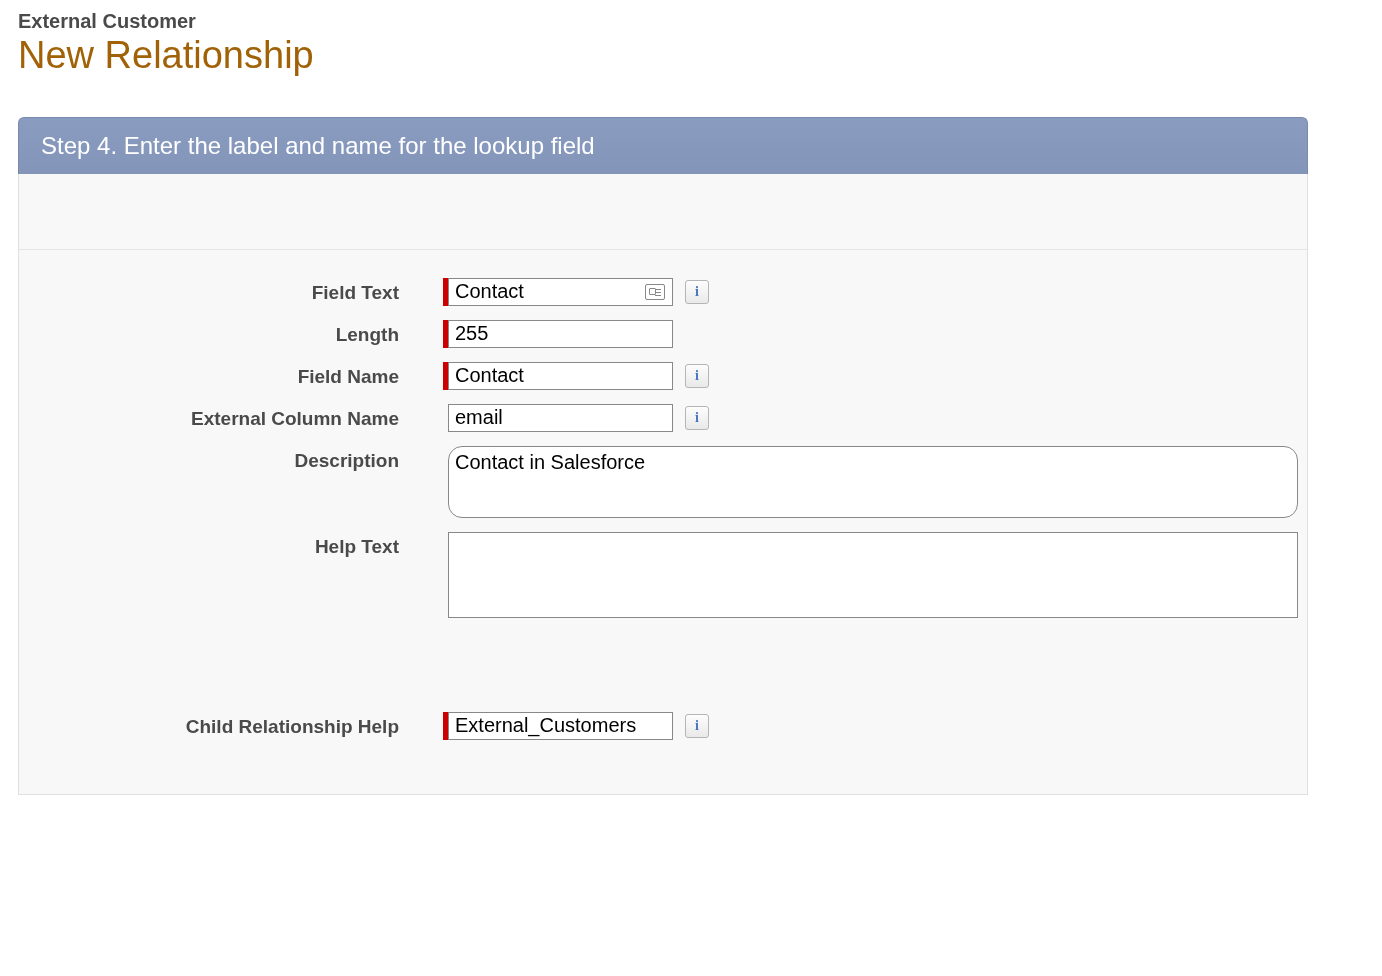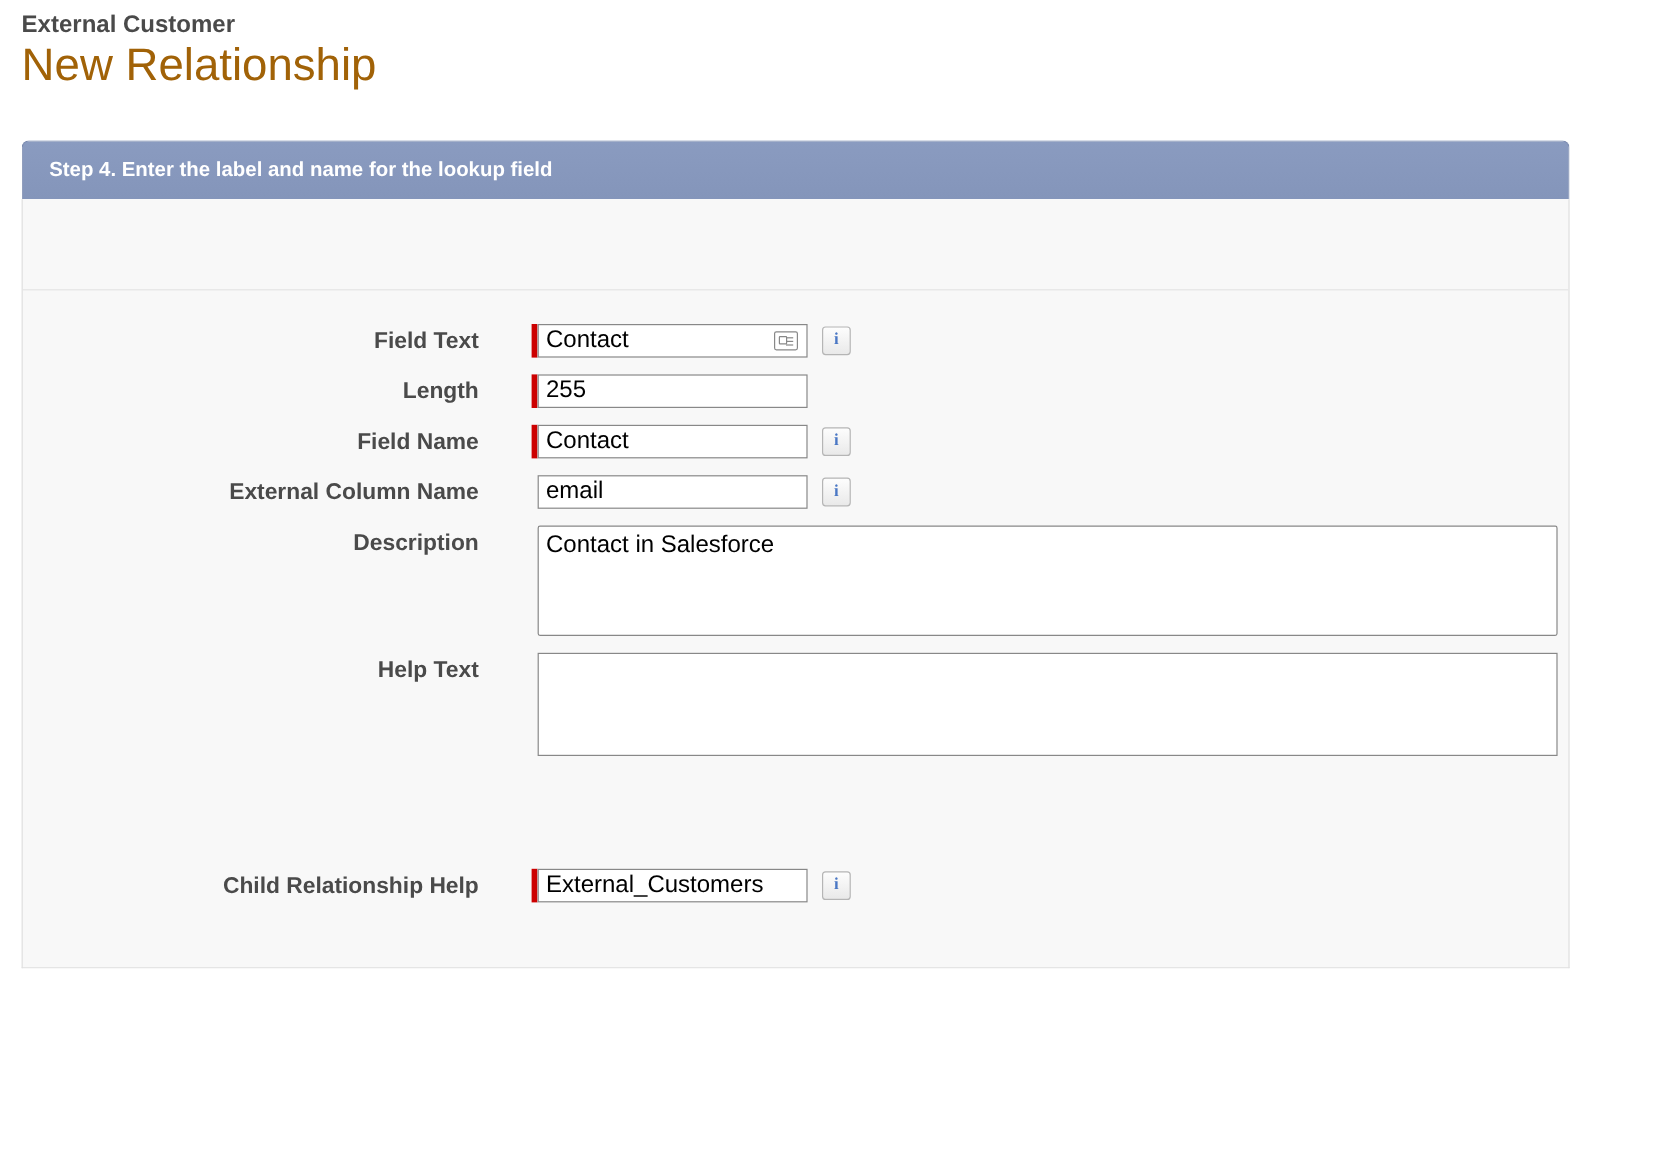--- a/index.html
+++ b/index.html
@@ -26,22 +26,22 @@
     }
     .panel {
       margin: 30px 0 0 18px;
       width: 1290px;
       border-radius: 6px 6px 0 0;
       overflow: visible;
     }
     .panel-header {
       background: linear-gradient(#8a9bc0, #8495ba);
       color: #fff;
-      font-weight: bold;
-      font-size: 17px;
+      font-weight: normal;
+      font-size: 24px;
       padding: 14px 0 14px 22px;
       border-radius: 6px 6px 0 0;
       border: 1px solid #7a8aaf;
       border-bottom: none;
     }
     .panel-body {
       background: #f8f8f8;
       border: 1px solid #e0e0e0;
       border-top: none;
       padding: 0;
@@ -96,23 +96,23 @@
     textarea.text-area {
       font-family: Arial, Helvetica, sans-serif;
       font-size: 20px;
       padding: 4px 6px;
       border: 1px solid #888;
       background: #fff;
       resize: none;
     }
     .ta-desc {
       width: 850px;
-      height: 92px;
+      height: 72px;
       border: 2px solid #6aa3de;
-      border-radius: 2px;
+      border-radius: 14px;
     }
     .ta-help {
       width: 850px;
       height: 86px;
     }
     .info-btn {
       width: 24px;
       height: 24px;
       border: 1px solid #b5b5b5;
       border-radius: 3px;

